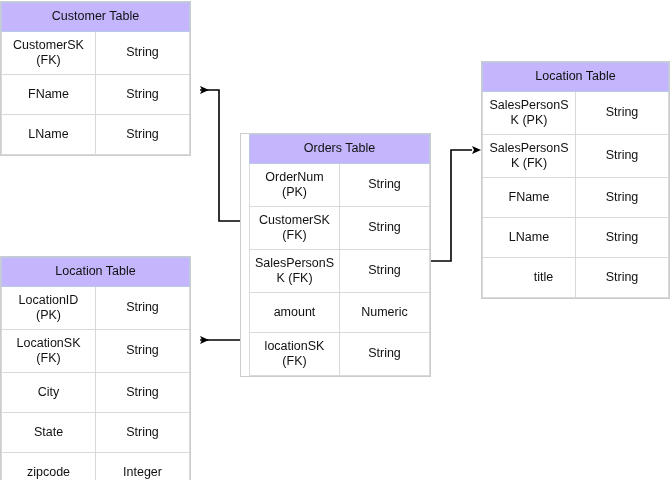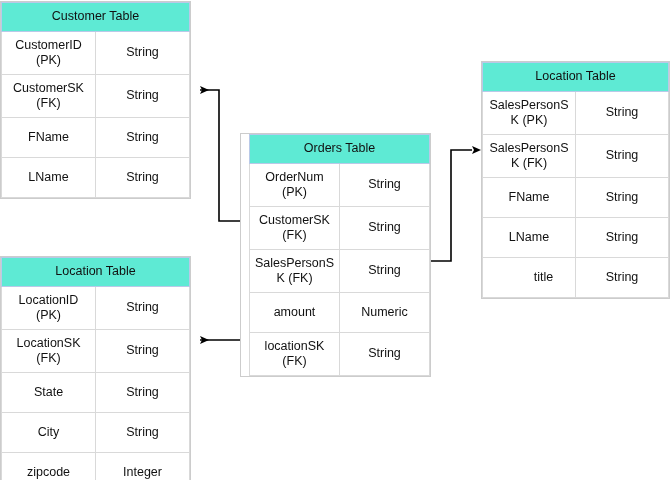--- a/index.html
+++ b/index.html
@@ -26,21 +26,21 @@
     border-collapse: collapse;
     background: #ffffff;
     box-sizing: border-box;
   }
   .er-table table {
     border-collapse: collapse;
     width: 100%;
     table-layout: fixed;
   }
   .er-header {
-    background: #5eead4;
+    background: #c4b5fd;
     text-align: center;
     font-size: 12.5px;
     color: #111111;
     border: 1px solid #b9c9e8;
     padding: 6px 4px;
     line-height: 1.25;
     height: 26px;
     box-sizing: border-box;
   }
   .er-cell {
@@ -95,24 +95,20 @@
     </g>
   </svg>
 
   <div class="er-table" style="left:0px; top:1px; width:191px;">
     <table>
       <tbody>
           <tr>
         <td class="er-header" colspan="2">Customer Table</td>
       </tr>
       <tr>
-        <td class="er-cell" style="width:94px; height:40px;">CustomerID (PK)</td>
-        <td class="er-cell" style="height:40px;">String</td>
-      </tr>
-      <tr>
         <td class="er-cell" style="width:94px; height:40px;">CustomerSK (FK)</td>
         <td class="er-cell" style="height:40px;">String</td>
       </tr>
       <tr>
         <td class="er-cell" style="width:94px; height:40px;">FName</td>
         <td class="er-cell" style="height:40px;">String</td>
       </tr>
       <tr>
         <td class="er-cell" style="width:94px; height:40px;">LName</td>
         <td class="er-cell" style="height:40px;">String</td>
@@ -129,25 +125,25 @@
       </tr>
       <tr>
         <td class="er-cell" style="width:110px; height:40px;margin-top:29px;">LocationID (PK)</td>
         <td class="er-cell" style="height:40px;">String</td>
       </tr>
       <tr>
         <td class="er-cell" style="width:110px; height:40px;">LocationSK (FK)</td>
         <td class="er-cell" style="height:40px;">String</td>
       </tr>
       <tr>
+        <td class="er-cell" style="width:110px; height:40px;">City</td>
+        <td class="er-cell" style="height:40px;">String</td>
+      </tr>
+      <tr>
         <td class="er-cell" style="width:110px; height:40px;">State</td>
-        <td class="er-cell" style="height:40px;">String</td>
-      </tr>
-      <tr>
-        <td class="er-cell" style="width:110px; height:40px;">City</td>
         <td class="er-cell" style="height:40px;">String</td>
       </tr>
       <tr>
         <td class="er-cell" style="width:110px; height:40px;">zipcode</td>
         <td class="er-cell" style="height:40px;">Integer</td>
       </tr>
     </tbody>
       </table>
   </div>
 

